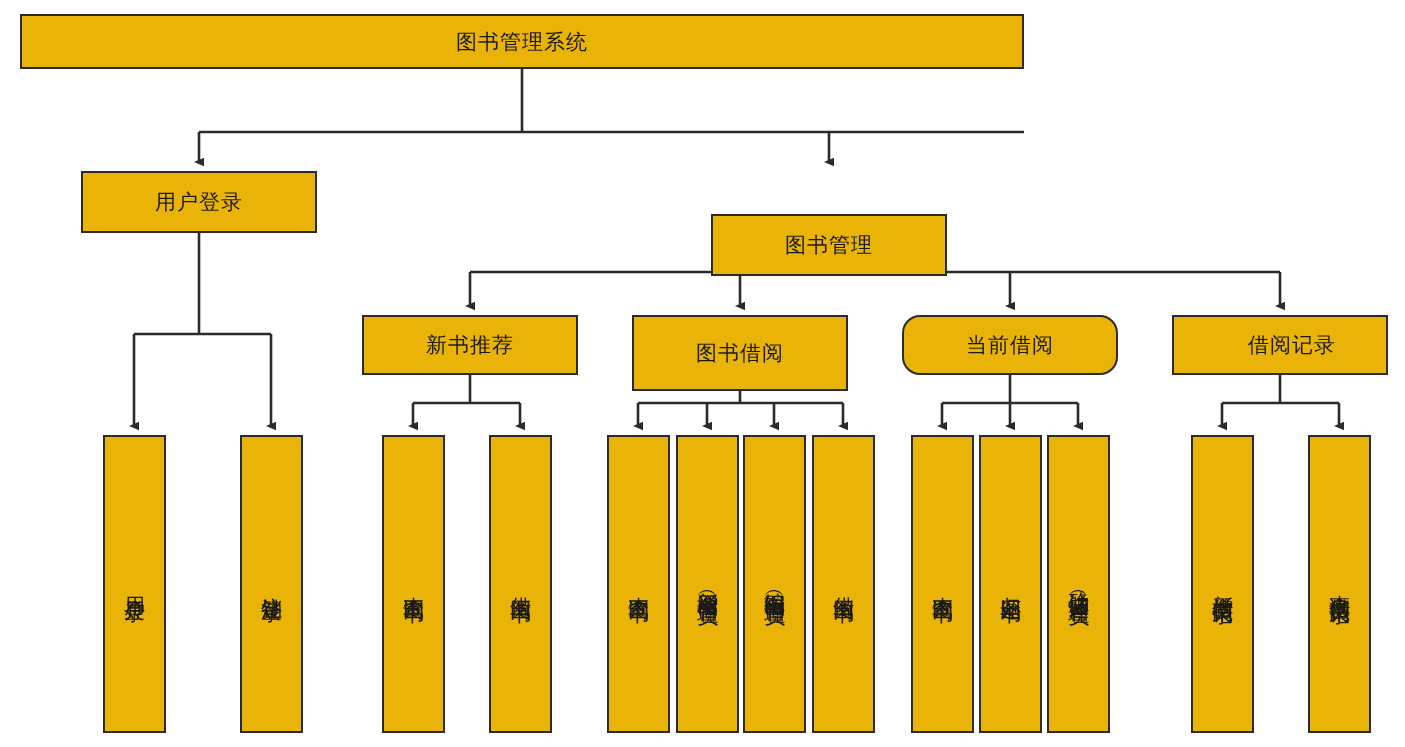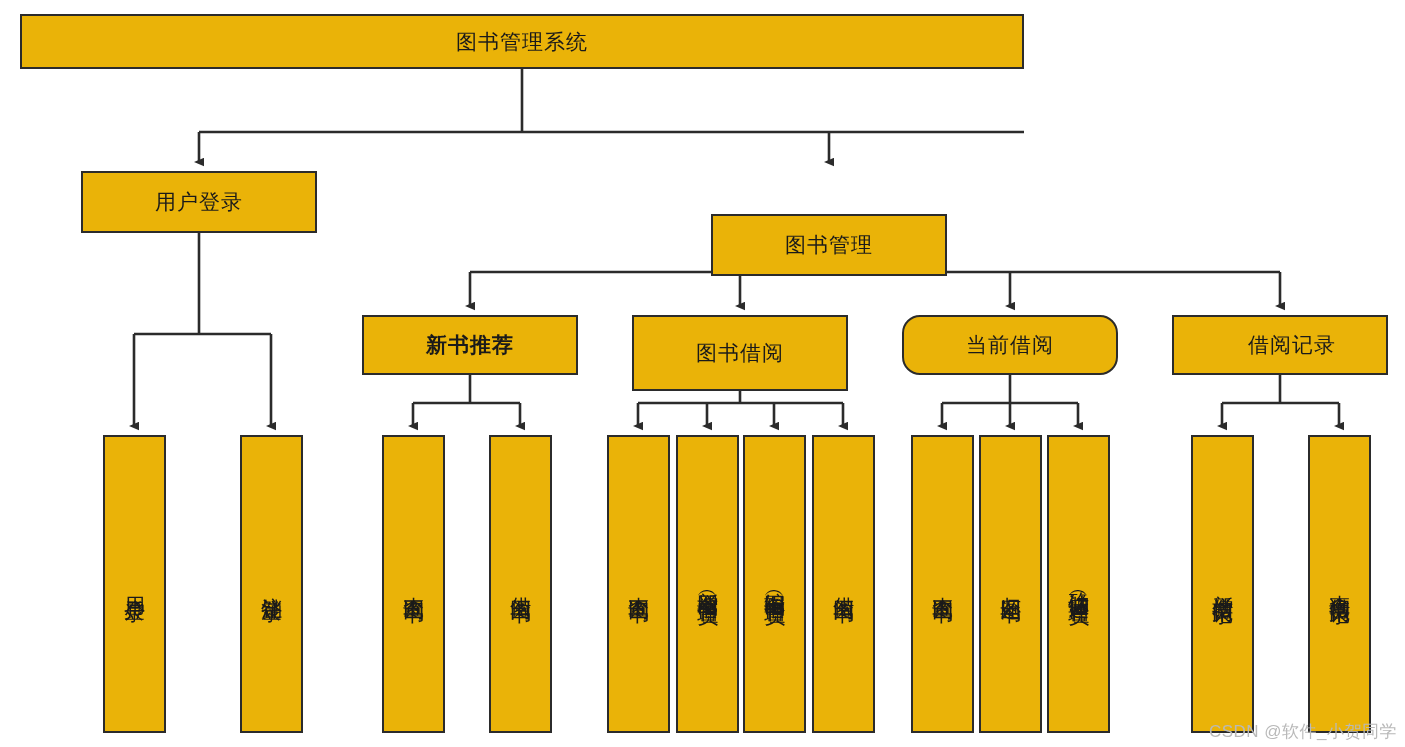--- a/index.html
+++ b/index.html
@@ -123,21 +123,21 @@
     <span>图书管理系统</span>
   </div>
 
   <div class="node node-h" style="left:81px; top:171px; width:236px; height:62px;">
     <span>用户登录</span>
   </div>
   <div class="node node-h" style="left:711px; top:171px; width:236px; height:62px;margin-top:43px;">
     <span>图书管理</span>
   </div>
 
-  <div class="node node-h" style="left:362px; top:315px; width:216px; height:60px;font-weight:bold;">
+  <div class="node node-h" style="left:362px; top:315px; width:216px; height:60px;">
     <span>新书推荐</span>
   </div>
   <div class="node node-h" style="left:632px; top:315px; width:216px; height:76px;">
     <span>图书借阅</span>
   </div>
   <div class="node node-h" style="left:902px; top:315px; width:216px; height:60px;border-radius:18px;">
     <span>当前借阅</span>
   </div>
   <div class="node node-h" style="left:1172px; top:315px; width:216px; height:60px;padding-left:24px;">
     <span>借阅记录</span>
@@ -180,15 +180,14 @@
     <span class="vtext">确认归还（管理员）</span>
   </div>
 
   <div class="node node-v" style="left:1191px; top:435px; width:63px; height:298px;">
     <span class="vtext">新增借阅记录</span>
   </div>
   <div class="node node-v" style="left:1308px; top:435px; width:63px; height:298px;">
     <span class="vtext">查询借阅记录</span>
   </div>
 
-  <div class="watermark">CSDN @软件_小贺同学</div>
 
 </div>
 
 </body></html>

